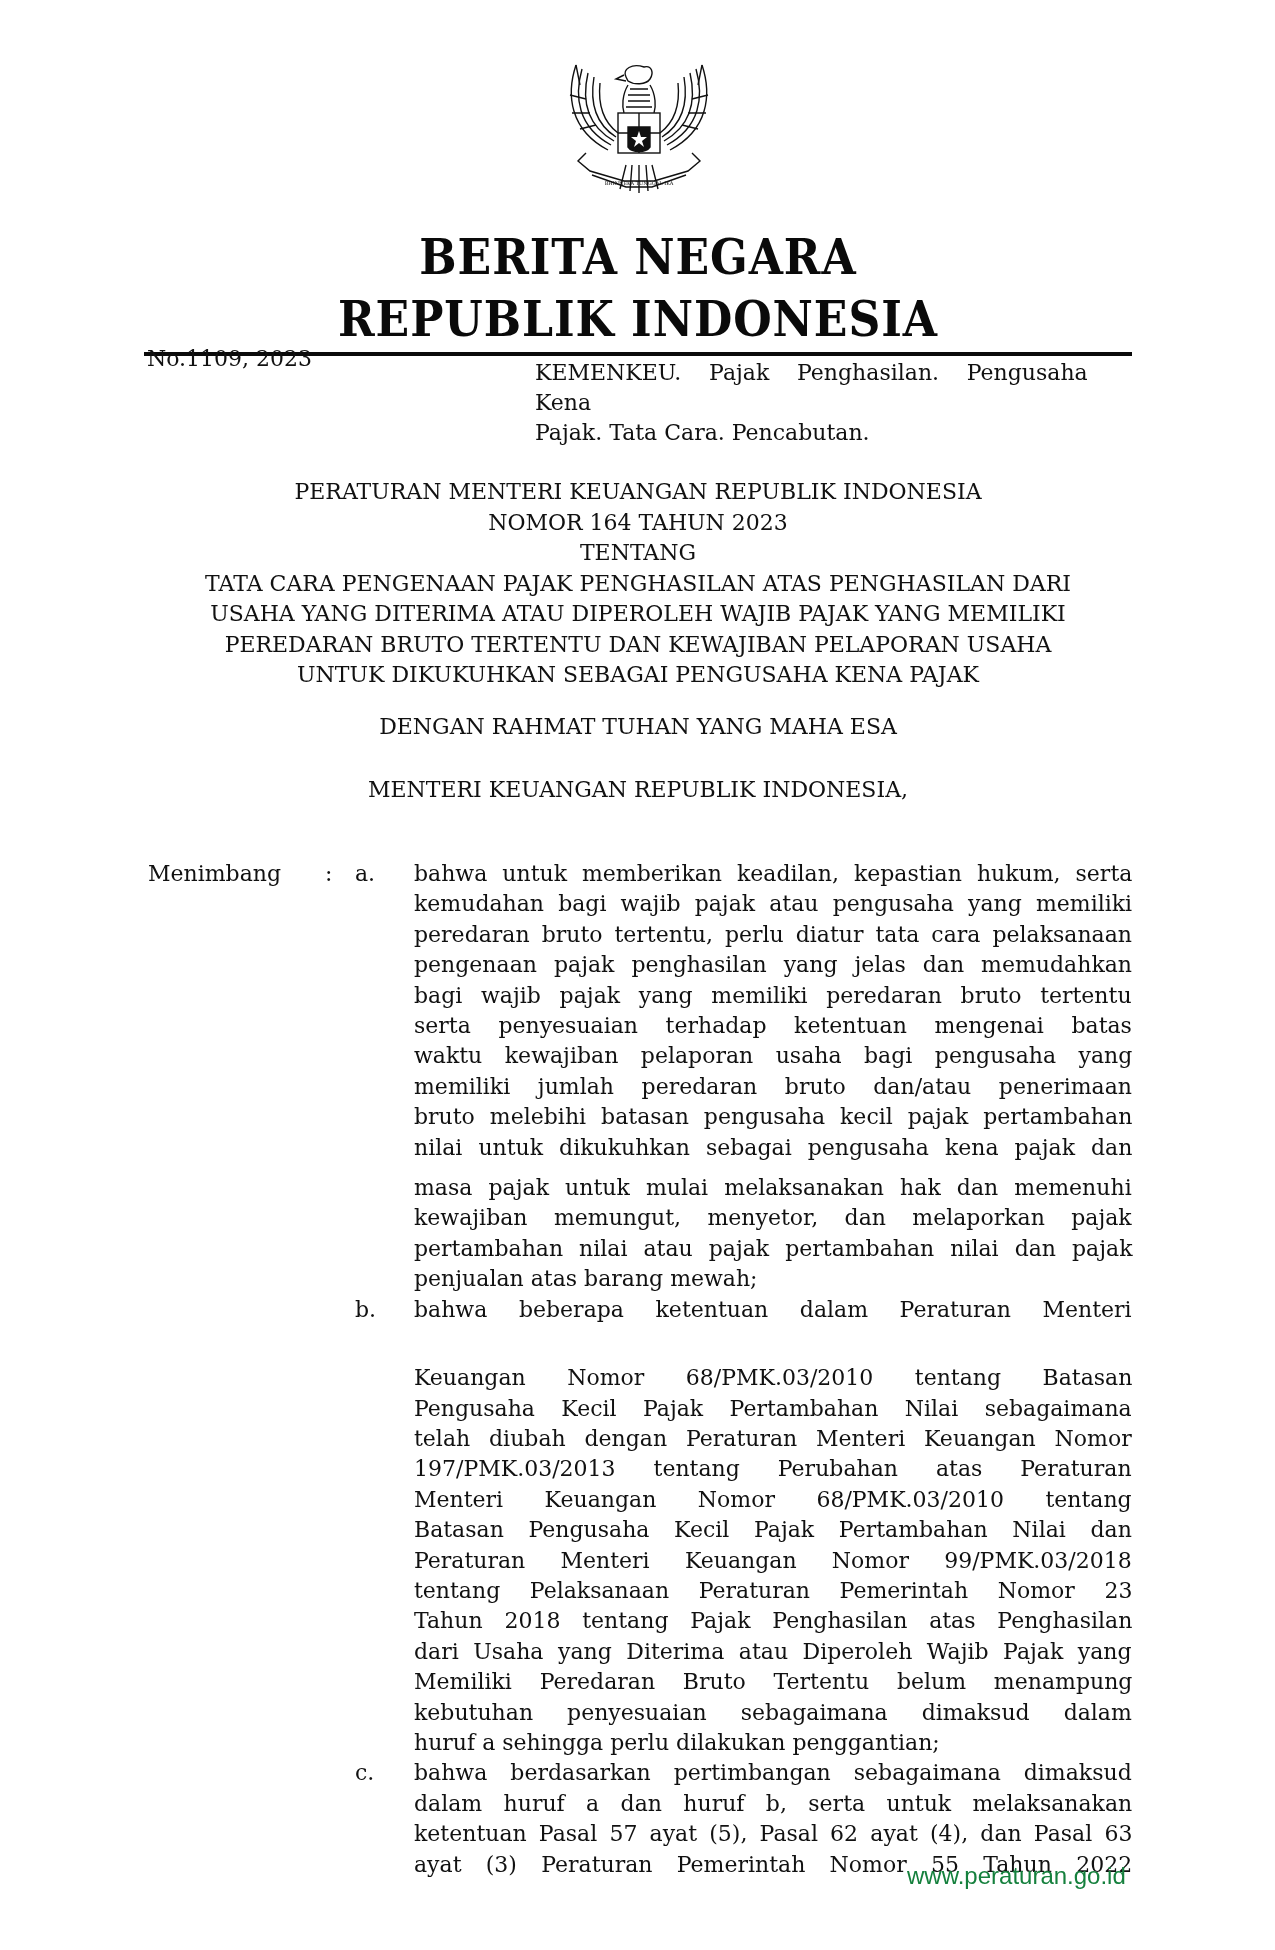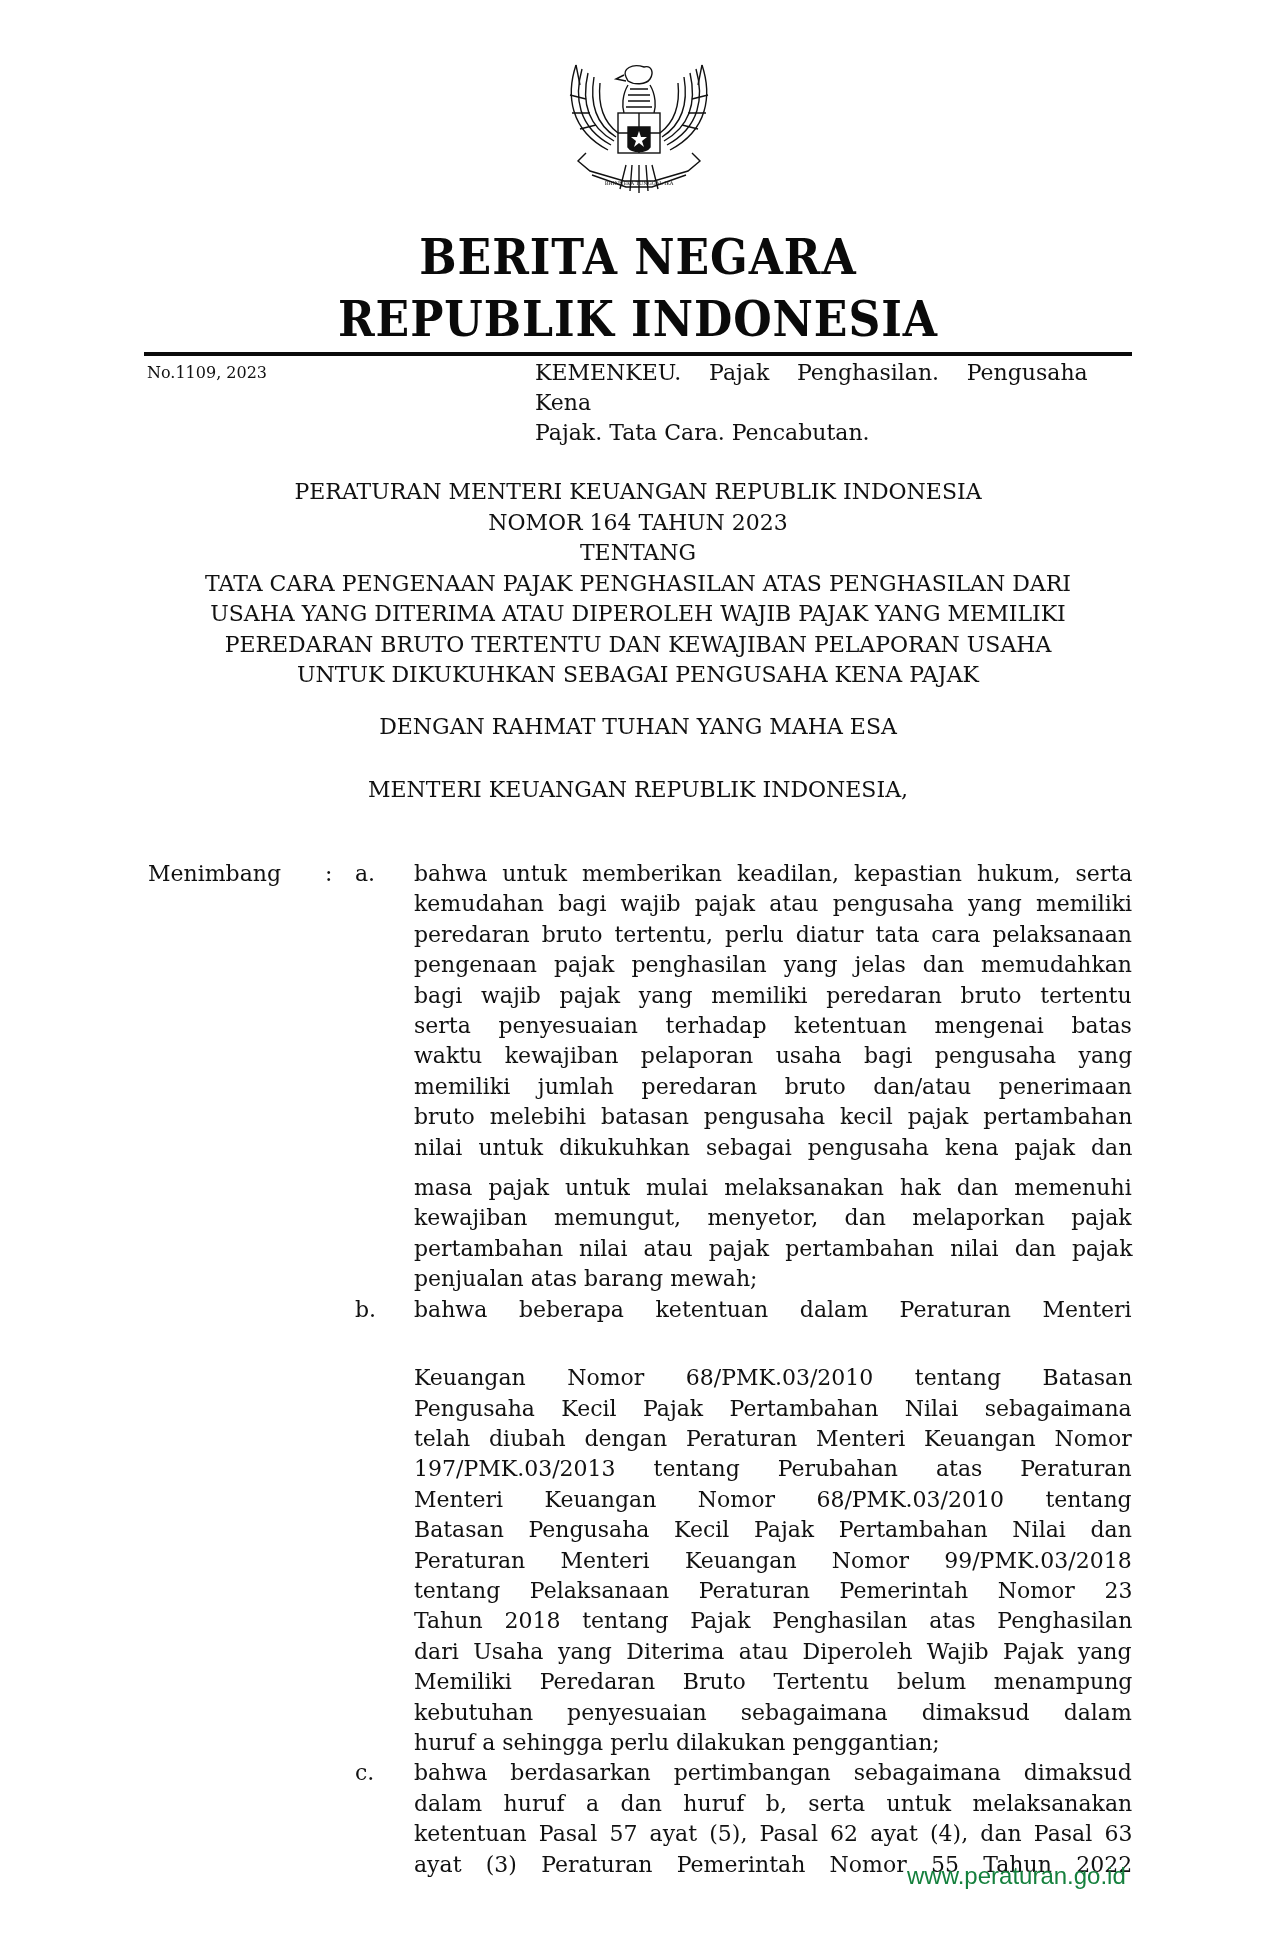--- a/index.html
+++ b/index.html
@@ -49,22 +49,22 @@
     position: absolute;
     left: 144px;
     top: 352px;
     width: 988px;
     height: 4px;
     background: #0a0a0a;
   }
   .meta-no {
     position: absolute;
     left: 147px;
-    top: 358px;
-    font-size: 16px;
+    top: 344px;
+    font-size: 22px;
     line-height: 30px;
   }
   .meta-subject {
     position: absolute;
     left: 495px;
     top: 358px;
     width: 637px;
     font-size: 22px;
     line-height: 30px;
     text-align: justify;

